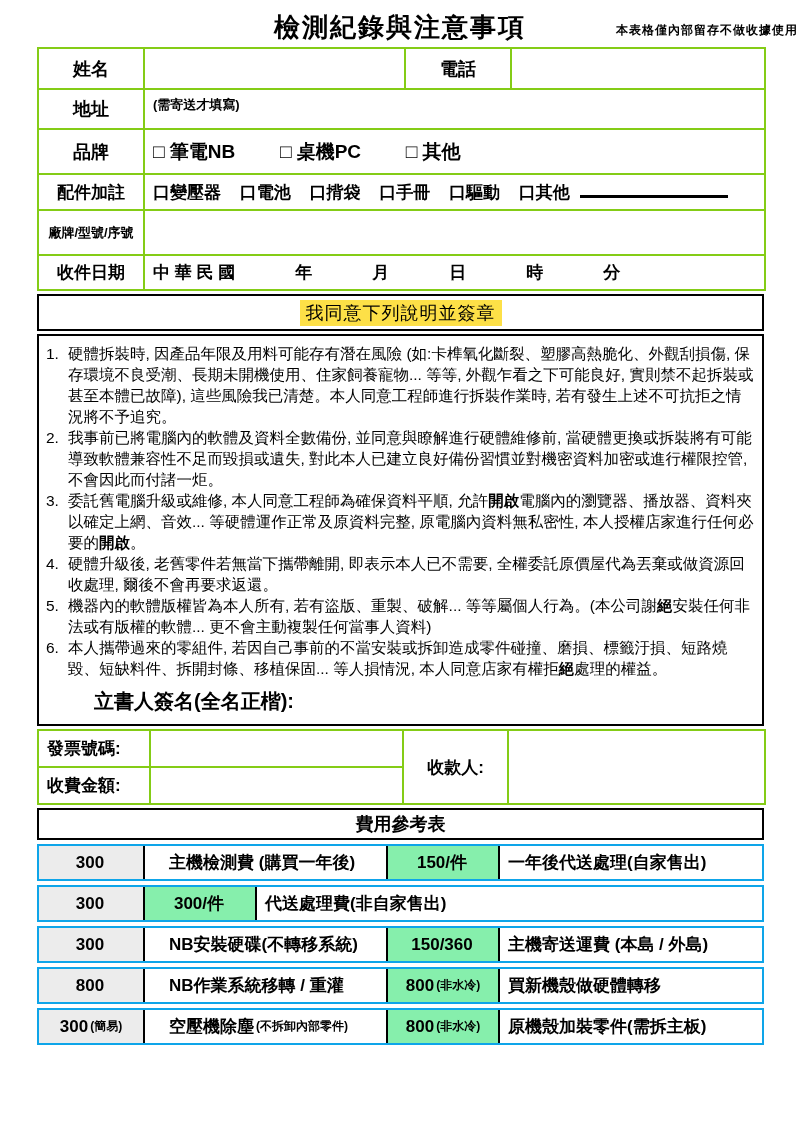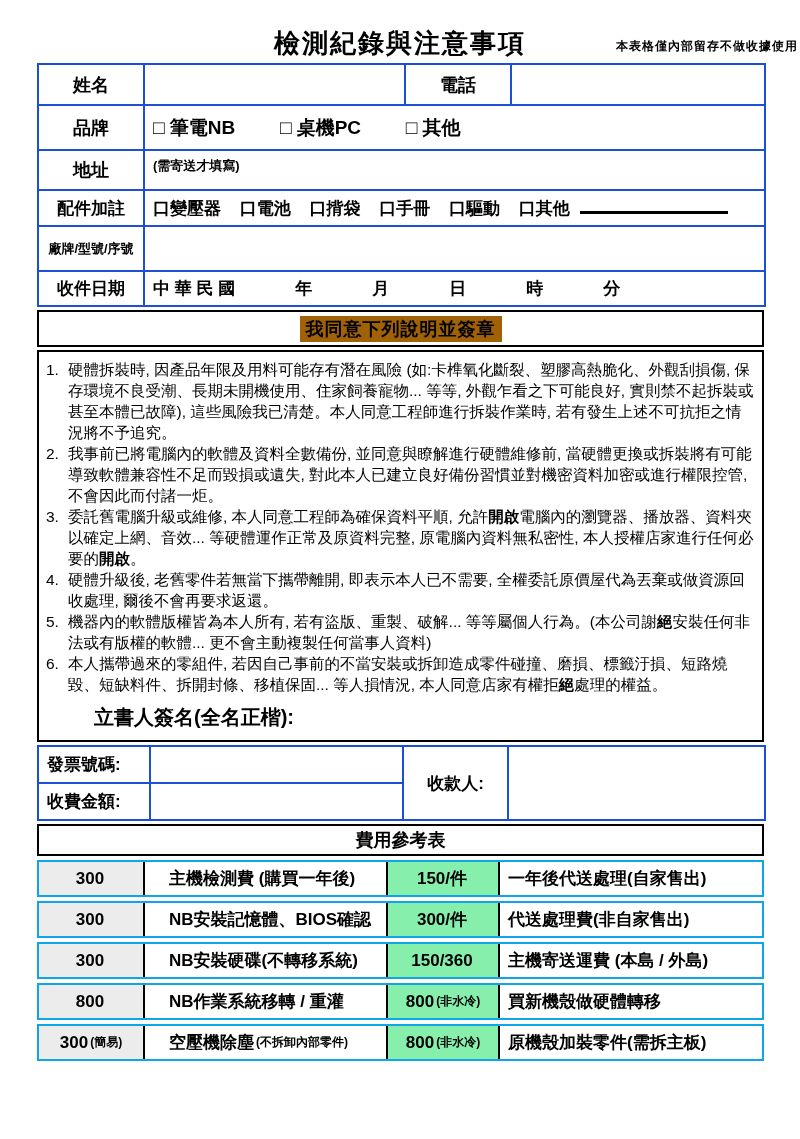--- a/index.html
+++ b/index.html
@@ -2,43 +2,43 @@
 <html><head>
 <meta charset="utf-8">
 <style>
   * { margin:0; padding:0; box-sizing:border-box; }
   html,body { background:#fff; }
   body { font-family:"Liberation Sans","DejaVu Sans",sans-serif; color:#000; }
   .page { position:relative; width:800px; height:1139px; background:#fff; overflow:hidden; }
   .content { width:727px; margin-left:37px; }
 
   
-  .header { position:relative; height:63px; }
+  .header { position:relative; height:47px; }
   .title { position:absolute; left:0; right:0; bottom:2px; text-align:center;
            font-size:26px; font-weight:bold; letter-spacing:2px; }
   .header-note { position:absolute; right:2px; bottom:8px; font-size:12px; font-weight:bold; letter-spacing:1px; }
 
   
   table.grid { border-collapse:collapse; width:727px; table-layout:fixed; }
-  table.grid td { border:2px solid #1d4ed8; padding:2px 8px; vertical-align:middle; }
+  table.grid td { border:2px solid #84cc16; padding:2px 8px; vertical-align:middle; }
   td.lbl { text-align:center; font-size:18px; font-weight:bold; padding:2px 2px; }
   td.lbl-sm { text-align:center; font-size:13px; font-weight:bold; padding:2px 1px; }
   td.val { font-size:17px; font-weight:bold; }
   .hint { font-size:13px; font-weight:bold; }
 
   .brand-opt { font-size:19px; font-weight:bold; margin-right:40px; white-space:nowrap; }
   .acc-opt { font-size:17px; font-weight:bold; margin-right:14px; white-space:nowrap; }
   .blank-line { display:inline-block; width:148px; border-bottom:3px solid #000; height:14px; margin-left:6px; }
   .date-part { font-size:17px; font-weight:bold; }
   .date-part + .date-part { margin-left:60px; }
   .cond-line { line-height:24px; }
 
   .boxed { border:2px solid #000; margin-top:3px; }
   .agree-head { height:37px; display:flex; align-items:center; justify-content:center; }
-  .agree-head .hl { background:#a16207; font-size:18px; font-weight:bold; padding:1px 6px; letter-spacing:1px; }
+  .agree-head .hl { background:#fde047; font-size:18px; font-weight:normal; padding:1px 6px; letter-spacing:1px; }
 
   .notes { padding:7px 8px 8px 7px; font-size:15.5px; line-height:21px; }
   .note-item { display:flex; }
   .note-num { width:22px; flex:none; }
   .note-body { flex:1; }
   .seg-b { font-weight:900; }
   .signature { font-size:20px; font-weight:bold; margin:12px 0 4px 48px; }
 
   table.billing td { height:37px; }
   td.blbl { font-size:17px; font-weight:bold; padding-left:8px; }
@@ -74,32 +74,32 @@
           <col style="width:106px">
           <col style="width:254px">
         </colgroup>
       <tbody>
           <tr style="height:41px">
         <td class="lbl">姓名</td>
         <td class="val"></td>
         <td class="lbl">電話</td>
         <td class="val"></td>
       </tr>
+      <tr style="height:40px">
+        <td class="lbl">地址</td>
+        <td class="val" colspan="3" style="vertical-align:top; padding-top:4px;">
+          <span class="hint">(需寄送才填寫)</span>
+        </td>
+      </tr>
       <tr style="height:45px">
         <td class="lbl">品牌</td>
         <td class="val" colspan="3">
           <span class="brand-opt">□ 筆電NB</span>
           <span class="brand-opt">□ 桌機PC</span>
           <span class="brand-opt">□ 其他</span>
-        </td>
-      </tr>
-      <tr style="height:40px">
-        <td class="lbl">地址</td>
-        <td class="val" colspan="3" style="vertical-align:top; padding-top:4px;">
-          <span class="hint">(需寄送才填寫)</span>
         </td>
       </tr>
       <tr style="height:36px">
         <td class="lbl" style="font-size:17px">配件加註</td>
         <td class="val" colspan="3">
           <span class="acc-opt">口變壓器</span>
           <span class="acc-opt">口電池</span>
           <span class="acc-opt">口揹袋</span>
           <span class="acc-opt">口手冊</span>
           <span class="acc-opt">口驅動</span>
@@ -193,24 +193,20 @@
           </div>
         <div class="fee-cell fc-service2">
             <span>一年後代送處理(自家售出)</span>
           </div>
       </div>
       <div class="fee-row">
         <div class="fee-cell fc-price">
             <span>300</span>
             <span class="note-sm"></span>
           </div>
-        <div class="fee-cell fc-service">
-            <span>NB安裝記憶體、BIOS確認</span>
-            <span class="note-sm"></span>
-          </div>
         <div class="fee-cell fc-price2">
             <span>300/件</span>
             <span class="note-sm"></span>
           </div>
         <div class="fee-cell fc-service2">
             <span>代送處理費(非自家售出)</span>
           </div>
       </div>
       <div class="fee-row">
         <div class="fee-cell fc-price">

